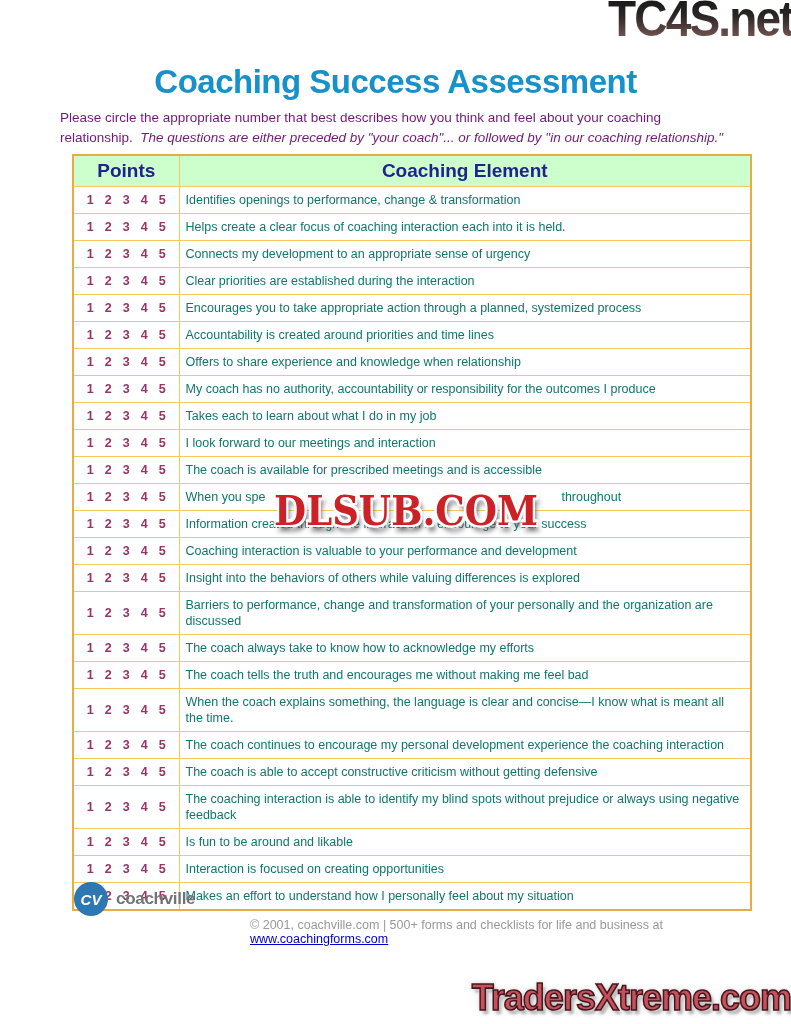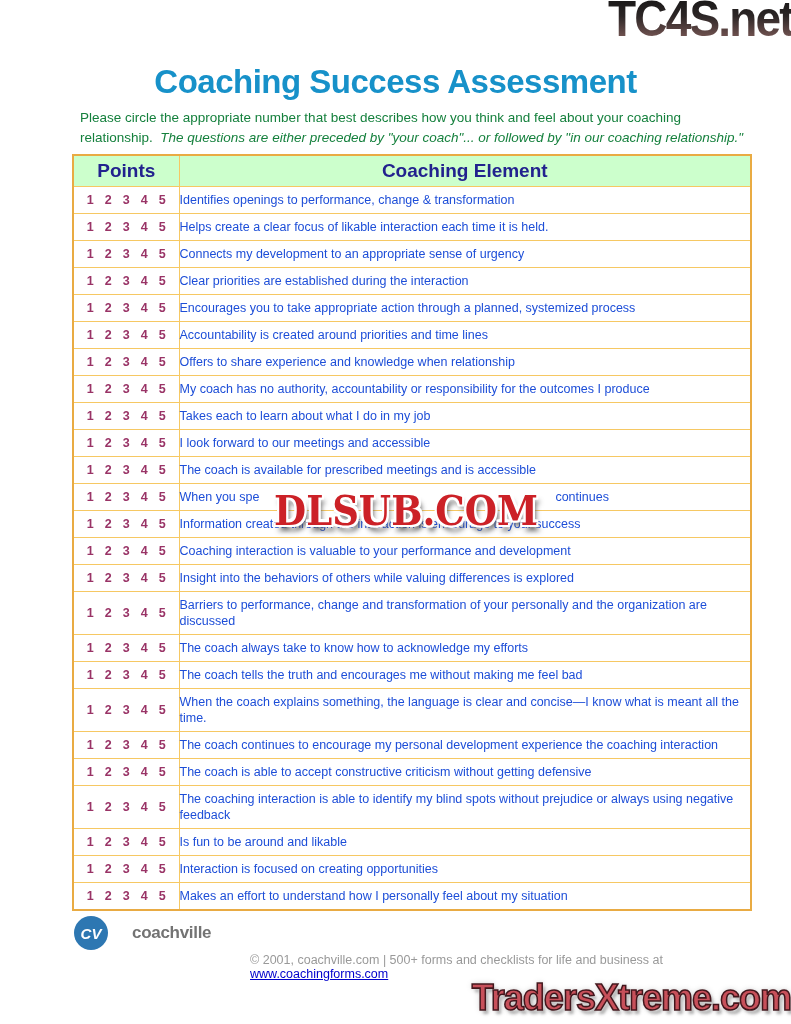--- a/index.html
+++ b/index.html
@@ -21,22 +21,22 @@
     -webkit-text-fill-color:transparent;
   }
 
   .title {
     position:absolute; top:50px; left:0; width:100%;
     text-align:center; font-size:33px; font-weight:bold;
     color:#1791c9; letter-spacing:-0.5px;margin-top:13px;
   }
 
   .instructions {
-    position:absolute; top:108px; left:80px; width:668px;
-    font-size:13.5px; line-height:1.45; color:#15803d;
+    position:absolute; top:108px; left:60px; width:668px;
+    font-size:13.5px; line-height:1.45; color:#701a75;
   }
   .instructions .ital { font-style:italic; }
 
   
   .table-wrap { position:absolute; top:154px; left:72px; width:680px; }
   table.assessment {
     width:100%; border-collapse:collapse;
     border:2px solid #e9ab43;
   }
   table.assessment th, table.assessment td {
@@ -44,54 +44,54 @@
   }
   th.h-points, th.h-element {
     background:#ccffcc; color:#22228e; font-size:19px; font-weight:bold;
     height:31px; text-align:center;
   }
   th.h-points { width:106px; }
   td.points-cell { width:106px; vertical-align:middle; }
   .pts { display:flex; justify-content:center; gap:11px; }
   .pt { color:#993366; font-weight:bold; font-size:12.5px; }
   td.element-cell {
-    font-size:12.5px; line-height:16px; color:#1d4ed8;
-    padding:5px 0; vertical-align:middle;margin-left:16px;
+    font-size:12.5px; line-height:16px; color:#0f766e;
+    padding:5px 6px; vertical-align:middle;margin-left:16px;
   }
   .wm-gap { display:inline-block; width:296px; }
 
   
   .dlsub {
     position:absolute; top:488px; left:250px; width:312px;
     text-align:center;
     font-family:"DejaVu Serif", serif;
     font-size:37px; font-weight:bold; letter-spacing:0px;
     color:#cc2127;
     text-shadow:
       -2px -2px 0 #ffffff, 2px -2px 0 #ffffff, -2px 2px 0 #ffffff, 2px 2px 0 #ffffff,
       -2px 0 0 #ffffff, 2px 0 0 #ffffff, 0 -2px 0 #ffffff, 0 2px 0 #ffffff,
       3px 6px 5px rgba(80,80,80,0.85);
     transform:scaleY(1.12);
   }
 
   
   .footer-logo {
-    position:absolute; top:916px; left:74px;
-    display:flex; align-items:center; gap:24px;
+    position:absolute; top:882px; left:74px;
+    display:flex; align-items:center; gap:8px;
   }
   .cv-circle {
     width:34px; height:34px; border-radius:50%;
     background:#2d77b2; color:#ffffff;
     display:flex; align-items:center; justify-content:center;
     font-size:15px; font-weight:bold; font-style:italic;
   }
   .cv-name { font-size:17px; font-weight:bold; color:#737373; letter-spacing:-0.3px; }
 
   .copyright {
-    position:absolute; top:953px; left:250px; width:470px;
+    position:absolute; top:918px; left:250px; width:470px;
     font-size:12.5px; color:#999999;
   }
   .copyright a { color:#0000cc; text-decoration:underline; }
 
   .tradersx {
     position:absolute; top:976px; right:0px;
     font-size:36px; font-weight:bold; letter-spacing:-1px;
     color:#c7505a;
     -webkit-text-stroke:1.5px #42161c;
     text-shadow: 0 0 3px #d9d9d9, 0 0 6px #cccccc, 3px 4px 3px #aaaaaa;
@@ -134,21 +134,21 @@
   <tr>
     <td class="points-cell">
       <span class="pts">
                 <span class="pt">1</span>
                 <span class="pt">2</span>
                 <span class="pt">3</span>
                 <span class="pt">4</span>
                 <span class="pt">5</span>
               </span>
     </td>
-    <td class="element-cell">Helps create a clear focus of likable interaction each time it is held.</td>
+    <td class="element-cell">Helps create a clear focus of coaching interaction each into it is held.</td>
   </tr>
 
   <tr>
     <td class="points-cell">
       <span class="pts">
                 <span class="pt">1</span>
                 <span class="pt">2</span>
                 <span class="pt">3</span>
                 <span class="pt">4</span>
                 <span class="pt">5</span>
@@ -238,21 +238,21 @@
   <tr>
     <td class="points-cell">
       <span class="pts">
                 <span class="pt">1</span>
                 <span class="pt">2</span>
                 <span class="pt">3</span>
                 <span class="pt">4</span>
                 <span class="pt">5</span>
               </span>
     </td>
-    <td class="element-cell">I look forward to our meetings and accessible</td>
+    <td class="element-cell">I look forward to our meetings and interaction</td>
   </tr>
 
   <tr>
     <td class="points-cell">
       <span class="pts">
                 <span class="pt">1</span>
                 <span class="pt">2</span>
                 <span class="pt">3</span>
                 <span class="pt">4</span>
                 <span class="pt">5</span>
@@ -264,21 +264,21 @@
   <tr>
     <td class="points-cell">
       <span class="pts">
                 <span class="pt">1</span>
                 <span class="pt">2</span>
                 <span class="pt">3</span>
                 <span class="pt">4</span>
                 <span class="pt">5</span>
               </span>
     </td>
-    <td class="element-cell"><span>When you spe</span><span class="wm-gap"></span><span>continues</span></td>
+    <td class="element-cell"><span>When you spe</span><span class="wm-gap"></span><span>throughout</span></td>
   </tr>
 
   <tr>
     <td class="points-cell">
       <span class="pts">
                 <span class="pt">1</span>
                 <span class="pt">2</span>
                 <span class="pt">3</span>
                 <span class="pt">4</span>
                 <span class="pt">5</span>

